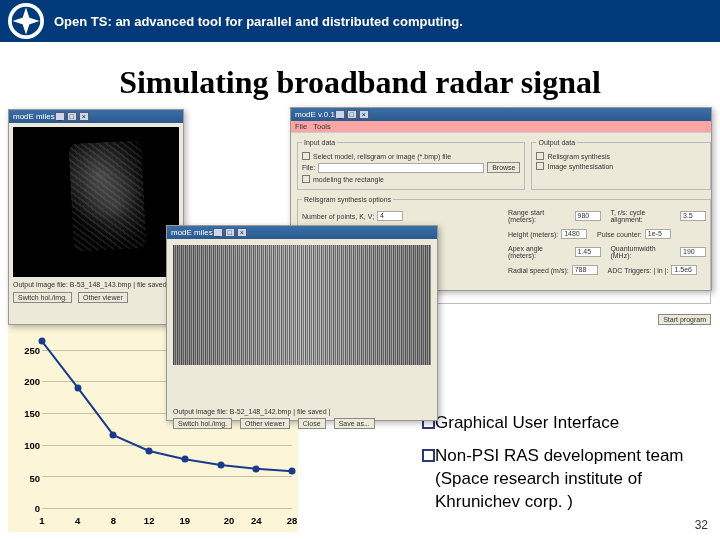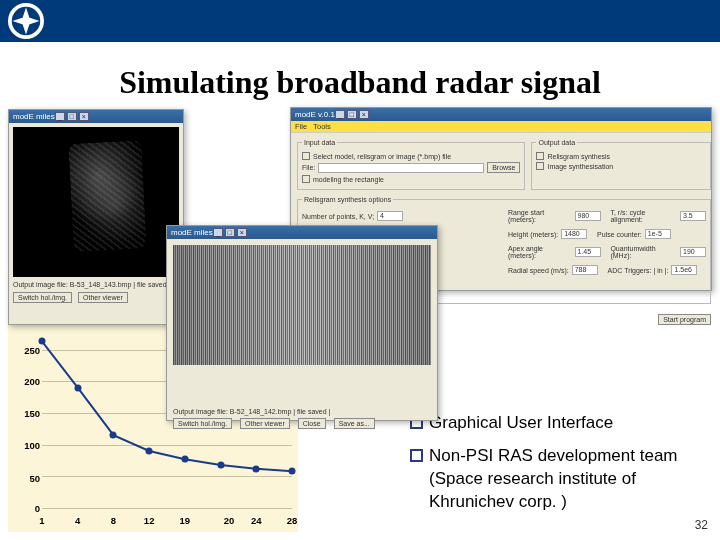--- a/index.html
+++ b/index.html
@@ -25,21 +25,21 @@
   .winA .radar .img { position: absolute; left: 35%; top: 10%; width: 44%; height: 72%; background:
      radial-gradient(circle at 40% 30%, rgba(200,200,200,.35), rgba(0,0,0,0) 55%),
      radial-gradient(circle at 60% 60%, rgba(180,180,180,.25), rgba(0,0,0,0) 50%),
      repeating-linear-gradient(40deg, rgba(160,160,160,.15) 0 2px, rgba(0,0,0,0) 2px 5px);
      border-radius: 10%; transform: rotate(-3deg); }
   .winA .outrow { font-size: 7px; margin: 4px 0; }
   .winA .btnrow { display: flex; gap: 6px; }
   .win .btn { background: #ece9d8; border: 1px solid #888; padding: 1px 4px; font-size: 7px; white-space: nowrap; }
 
   .winB { left: 290px; top: 2px; width: 422px; height: 184px; z-index: 1; }
-  .winB .menu { font-size: 7.5px; padding: 1px 4px; background: #fde047; border-bottom: 1px solid #ccc; }
+  .winB .menu { font-size: 7.5px; padding: 1px 4px; background: #fca5a5; border-bottom: 1px solid #ccc; }
   .winB .form { padding: 6px; display: grid; grid-template-columns: 56% 44%; gap: 6px; font-size: 7px; }
   .winB fieldset { border: 1px solid #bbb; padding: 4px; }
   .winB legend { font-size: 7px; padding: 0 2px; }
   .winB .row { display: flex; align-items: center; gap: 3px; margin: 2px 0; }
   .winB .inp { border: 1px solid #aaa; background: #fff; height: 10px; min-width: 26px; font-size: 7px; padding: 0 2px; }
   .winB .cb { width: 8px; height: 8px; border: 1px solid #777; display: inline-block; }
   .winB .grid3 { display: grid; grid-template-columns: repeat(2, 1fr); gap: 2px 8px; }
   .winB .bottom { grid-column: 1 / -1; display: flex; justify-content: space-between; margin-top: 4px; }
 
   .winC { left: 166px; top: 120px; width: 272px; height: 196px; z-index: 3; }
@@ -57,34 +57,35 @@
   .chart { width: 100%; height: 100%; background: #fcf5d8; position: relative; }
   .chart .plot { position: absolute; left: 34px; top: 6px; right: 6px; bottom: 24px; }
   .chart .hgrid, .chart .xtick, .chart .ytick, .chart .pt { position: absolute; }
   .chart .hgrid { left: 0; right: 0; height: 0; border-top: 1px solid #c8c0a0; }
   .chart .ytick { left: -30px; width: 28px; text-align: right; font-size: 9.5px; font-weight: bold; transform: translateY(-50%); }
   .chart .xtick { bottom: -18px; width: 30px; margin-left: -15px; text-align: center; font-size: 9.5px; font-weight: bold; }
   .chart .pt { width: 7px; height: 7px; background: #1a3a8a; border-radius: 50%; transform: translate(-50%, 50%); }
   .chart svg.line { position: absolute; left: 0; top: 0; width: 100%; height: 100%; }
 
   .bullets { position: absolute; right: 10px; bottom: 16px; width: 300px; font-family: Verdana, sans-serif; font-size: 17px; line-height: 1.35; }
-  .bullets .item { display: flex; gap: 6px; margin: 10px 0; }
+  .bullets .item { display: flex; margin: 10px 12px; }
   .bullets .sq { width: 13px; height: 13px; border: 2px solid #2a3a7a; margin-top: 4px; flex: 0 0 13px; }
   .pagenum { position: absolute; right: 12px; bottom: 8px; font-size: 12px; color: #333; margin-left: 42px; }
 </style>
 </head>
 <body>
 
 <div class="header">
   <div class="logo">
     <svg viewBox="0 0 40 40">
       <circle cx="20" cy="20" r="19" fill="#003a7a"></circle>
       <path d="M20 2 L26 20 L20 38 L14 20 Z M2 20 L20 14 L38 20 L20 26 Z" fill="#fff"></path>
     </svg>
   </div>
+  <div class="header-text">Open TS: an advanced tool for parallel and distributed computing.</div>
 </div>
 
 <h1 class="title">Simulating broadband radar signal</h1>
 
 <div class="screens">
 
   <div class="win winA">
     <div class="titlebar">
       <span>modE miles</span>
       <span class="tbtns">

